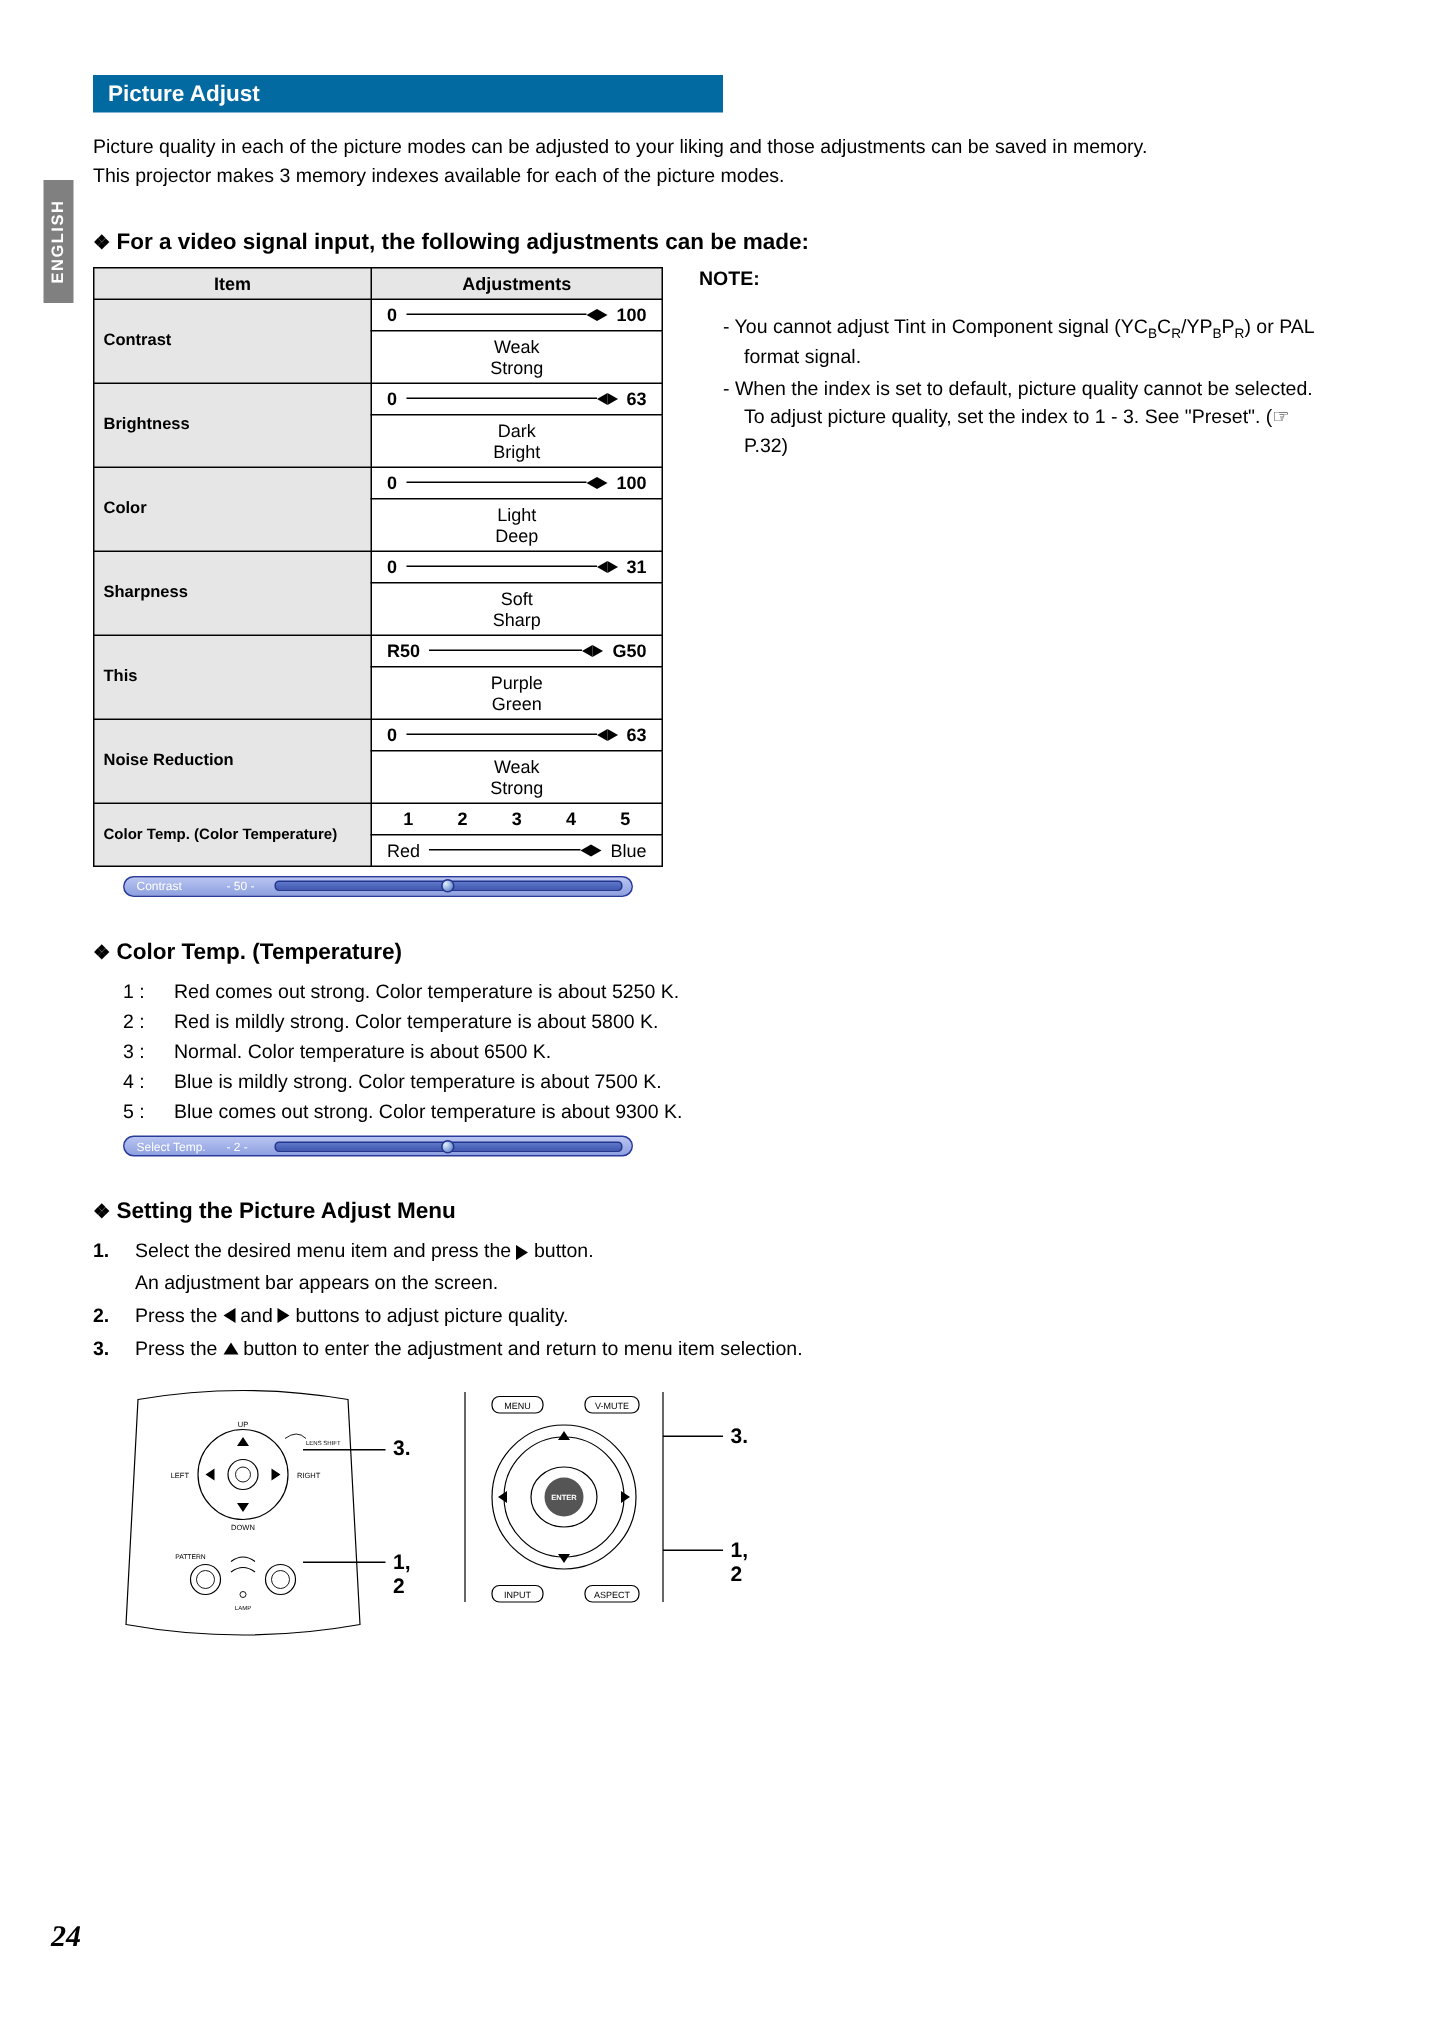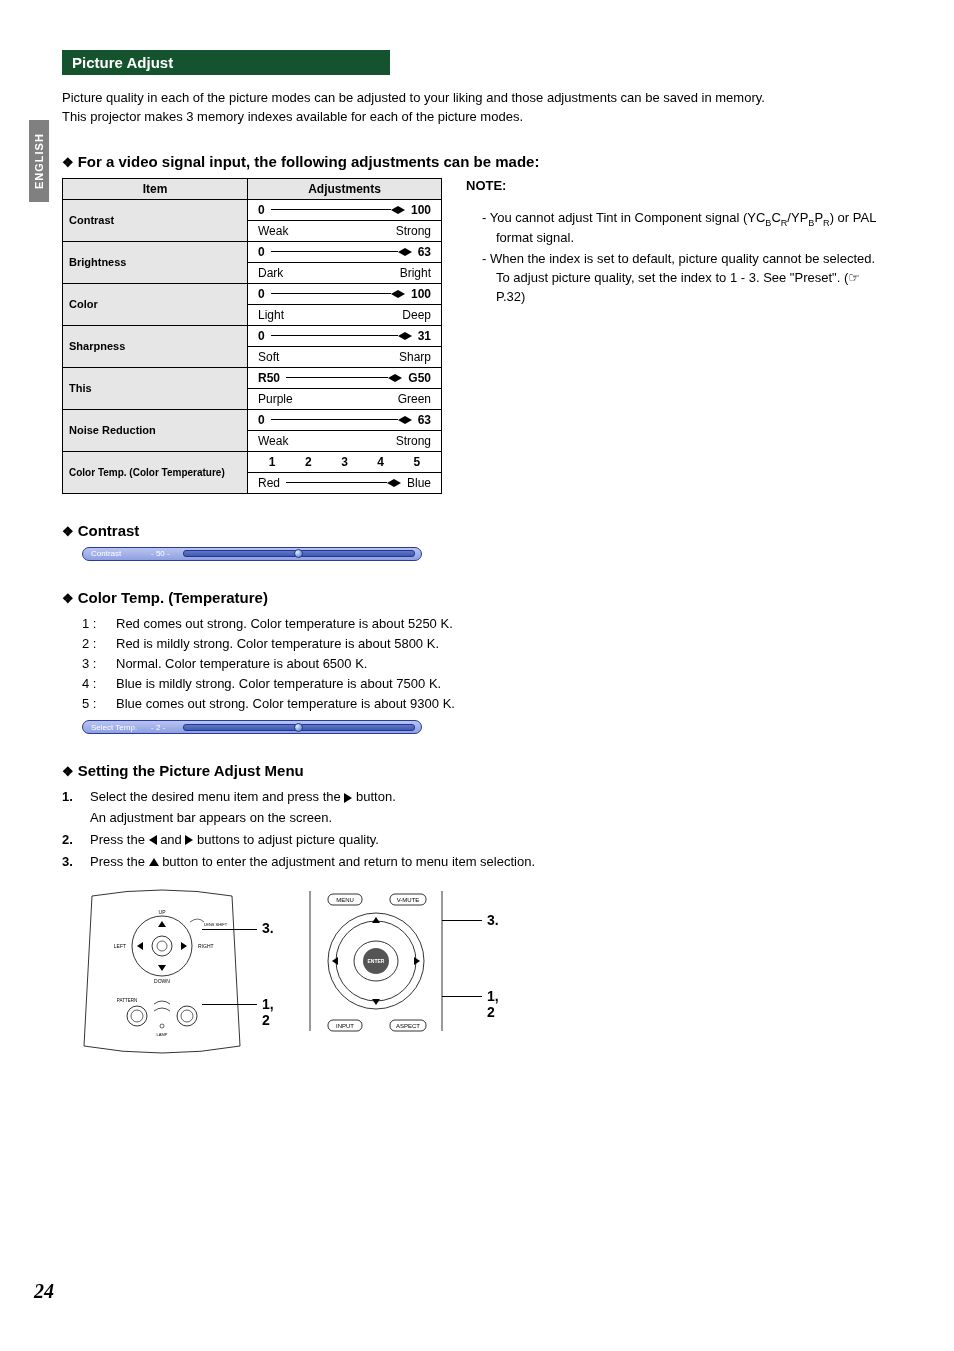--- a/index.html
+++ b/index.html
@@ -32,26 +32,26 @@
     align-items: center;
     justify-content: center;
     letter-spacing: 1px;
     transform: rotate(180deg);
   }
   .section-title-bar {
     display: flex;
     margin-bottom: 14px;
   }
   .section-title {
-    background: #14532d;
+    background: #0369a1;
     color: #fff;
     font-weight: bold;
     font-size: 15px;
     padding: 4px 10px;
-    width: 328px;
+    width: 420px;
   }
   .intro {
     font-size: 13px;
     line-height: 1.45;
     margin-bottom: 18px;
   }
   .sub-heading {
     font-weight: bold;
     font-size: 15px;
     margin-bottom: 8px;
@@ -116,20 +116,21 @@
     width: 0; height: 0;
     border-top: 4px solid transparent;
     border-bottom: 4px solid transparent;
   }
   .arrow-left-tri { border-right: 7px solid #000; }
   .arrow-right-tri { border-left: 7px solid #000; }
   .label-inner {
     display: flex;
     justify-content: space-between;
     padding: 0 4px;
+    flex-direction: column;
   }
   .ct-steps {
     display: flex;
     justify-content: space-around;
     font-weight: bold;
   }
   .note-block {
     flex: 1;
     font-size: 13px;
   }
@@ -445,23 +446,20 @@
 
     <div class="note-block">
       <div class="note-title">NOTE:</div>
       <ul class="note-list">
         <li>You cannot adjust Tint in Component signal (YC<sub>B</sub>C<sub>R</sub>/YP<sub>B</sub>P<sub>R</sub>) or PAL format signal.</li>
         <li>When the index is set to default, picture quality cannot be selected. To adjust picture quality, set the index to 1 - 3. See "Preset". (☞ P.32)</li>
       </ul>
     </div>
   </div>
 
-  <div class="sub2">
-    <span class="diamond">❖</span><span>Contrast</span>
-  </div>
   <div class="osd-bar">
     <span class="osd-label">Contrast</span>
     <span class="osd-value">- 50 -</span>
     <div class="osd-track">
         <div class="osd-thumb"></div>
       </div>
   </div>
 
   <div class="sub2">
     <span class="diamond">❖</span><span>Color Temp. (Temperature)</span>

